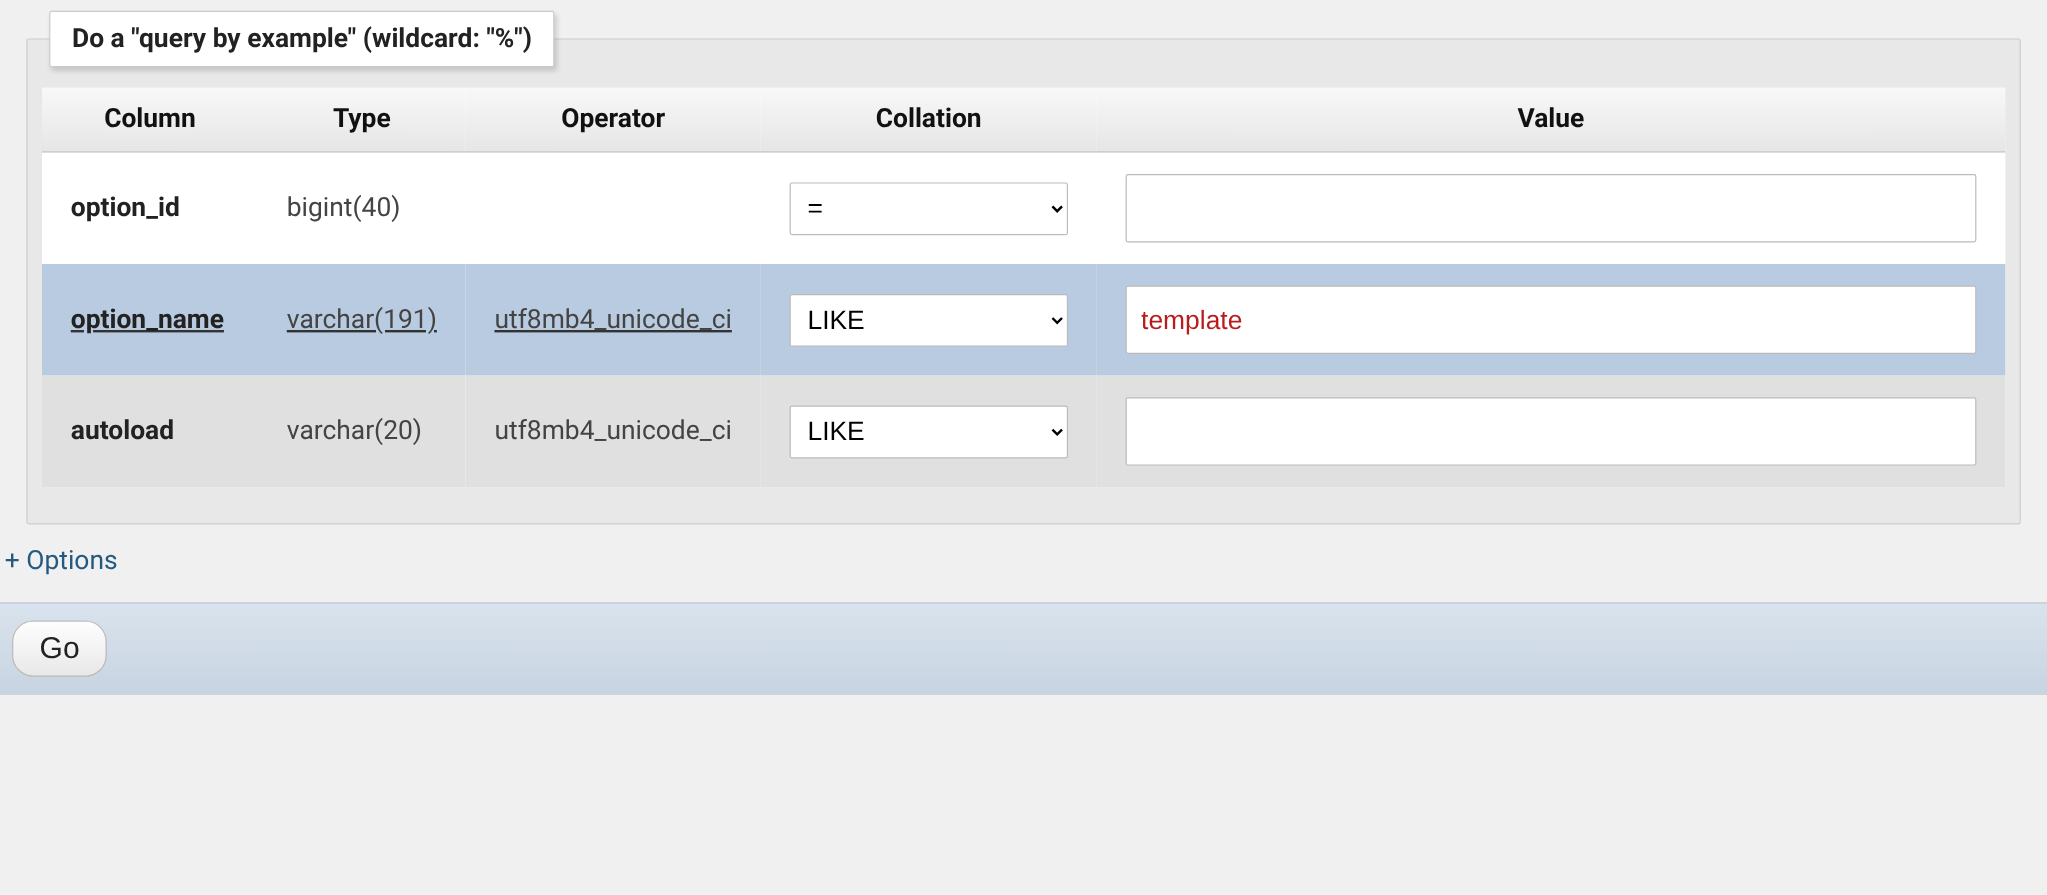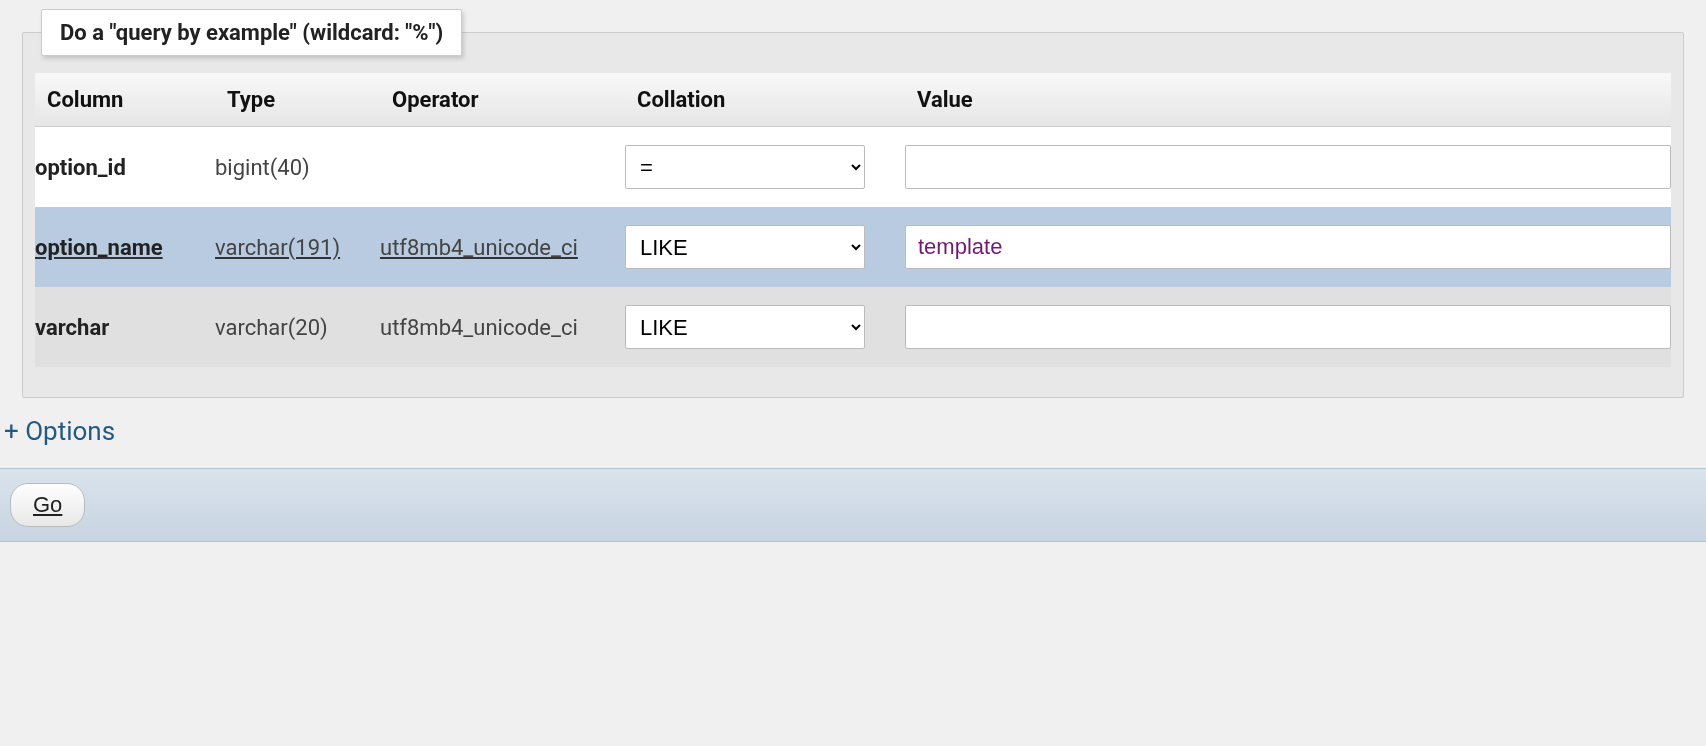--- a/index.html
+++ b/index.html
@@ -31,30 +31,30 @@
     font-size: 22px;
     color: #222;
     box-shadow: 2px 3px 4px rgba(0,0,0,0.15);
   }
   table {
     width: 100%;
     border-collapse: collapse;
     background: #fff;
   }
   thead th {
-    text-align: left;
+    text-align: center;
     font-weight: 700;
     font-size: 22px;
     padding: 14px 12px;
     background: linear-gradient(#f8f8f8, #e6e6e6);
     border-bottom: 1px solid #ccc;
     color: #111;
   }
   tbody td {
-    padding: 18px 0;
+    padding: 18px 24px;
     vertical-align: middle;
     font-size: 22px;
     color: #444;
   }
   tbody tr.odd { background: #fff; }
   tbody tr.even { background: #e0e0e0; }
   tbody tr.highlight { background: #b9cbe0; text-decoration: underline; }
   tbody td.colname { font-weight: 700; color: #222; }
   select {
     width: 100%;
@@ -65,51 +65,50 @@
     border-radius: 2px;
     background: #fff;
     height: 44px;
   }
   input[type="text"] {
     width: 100%;
     font-size: 22px;
     padding: 8px 12px;
     border: 1px solid #bbb;
     border-radius: 2px;
-    height: 44px;
-    color: #701a75;
+    height: 57px;
+    color: #b91c1c;
   }
   .col-column  { width: 180px; }
   .col-type    { width: 165px; }
   .col-collate { width: 245px; }
   .col-op      { width: 280px; }
   .options-link {
     display: inline-block;
     margin: 18px 0 12px 4px;
     color: #235a81;
-    font-size: 26px;
+    font-size: 22px;
     cursor: pointer;
   }
   .go-bar {
     background: linear-gradient(#d9e3ed, #c7d4e1);
     border-top: 1px solid #b5c4d4;
     border-bottom: 1px solid #b5c4d4;
     padding: 14px 10px;
     margin-top: 10px;
   }
   .go-btn {
-    font-size: 22px;
+    font-size: 25px;
     font-weight: 400;
     padding: 8px 22px;
     background: linear-gradient(#fefefe, #e8e8e8);
     border: 1px solid #bbb;
     border-radius: 18px;
     cursor: pointer;
     color: #222;
-    text-decoration: underline;
   }
 </style>
 </head>
 <body>
 
 
 
 <div class="fieldset">
   <div class="legend">Do a "query by example" (wildcard: "%")</div>
   <table>
@@ -138,21 +137,21 @@
           <td><input type="text" value="" style=""></td>
         </tr>
         <tr class="highlight">
           <td class="colname">option_name</td>
           <td>varchar(191)</td>
           <td>utf8mb4_unicode_ci</td>
           <td><select><option>LIKE</option></select></td>
           <td><input type="text" value="template" style=""></td>
         </tr>
         <tr class="even">
-          <td class="colname">varchar</td>
+          <td class="colname">autoload</td>
           <td>varchar(20)</td>
           <td>utf8mb4_unicode_ci</td>
           <td><select><option>LIKE</option></select></td>
           <td><input type="text" value="" style=""></td>
         </tr>
       </tbody>
   </table>
 </div>
 
 <span class="options-link">+ Options</span>

